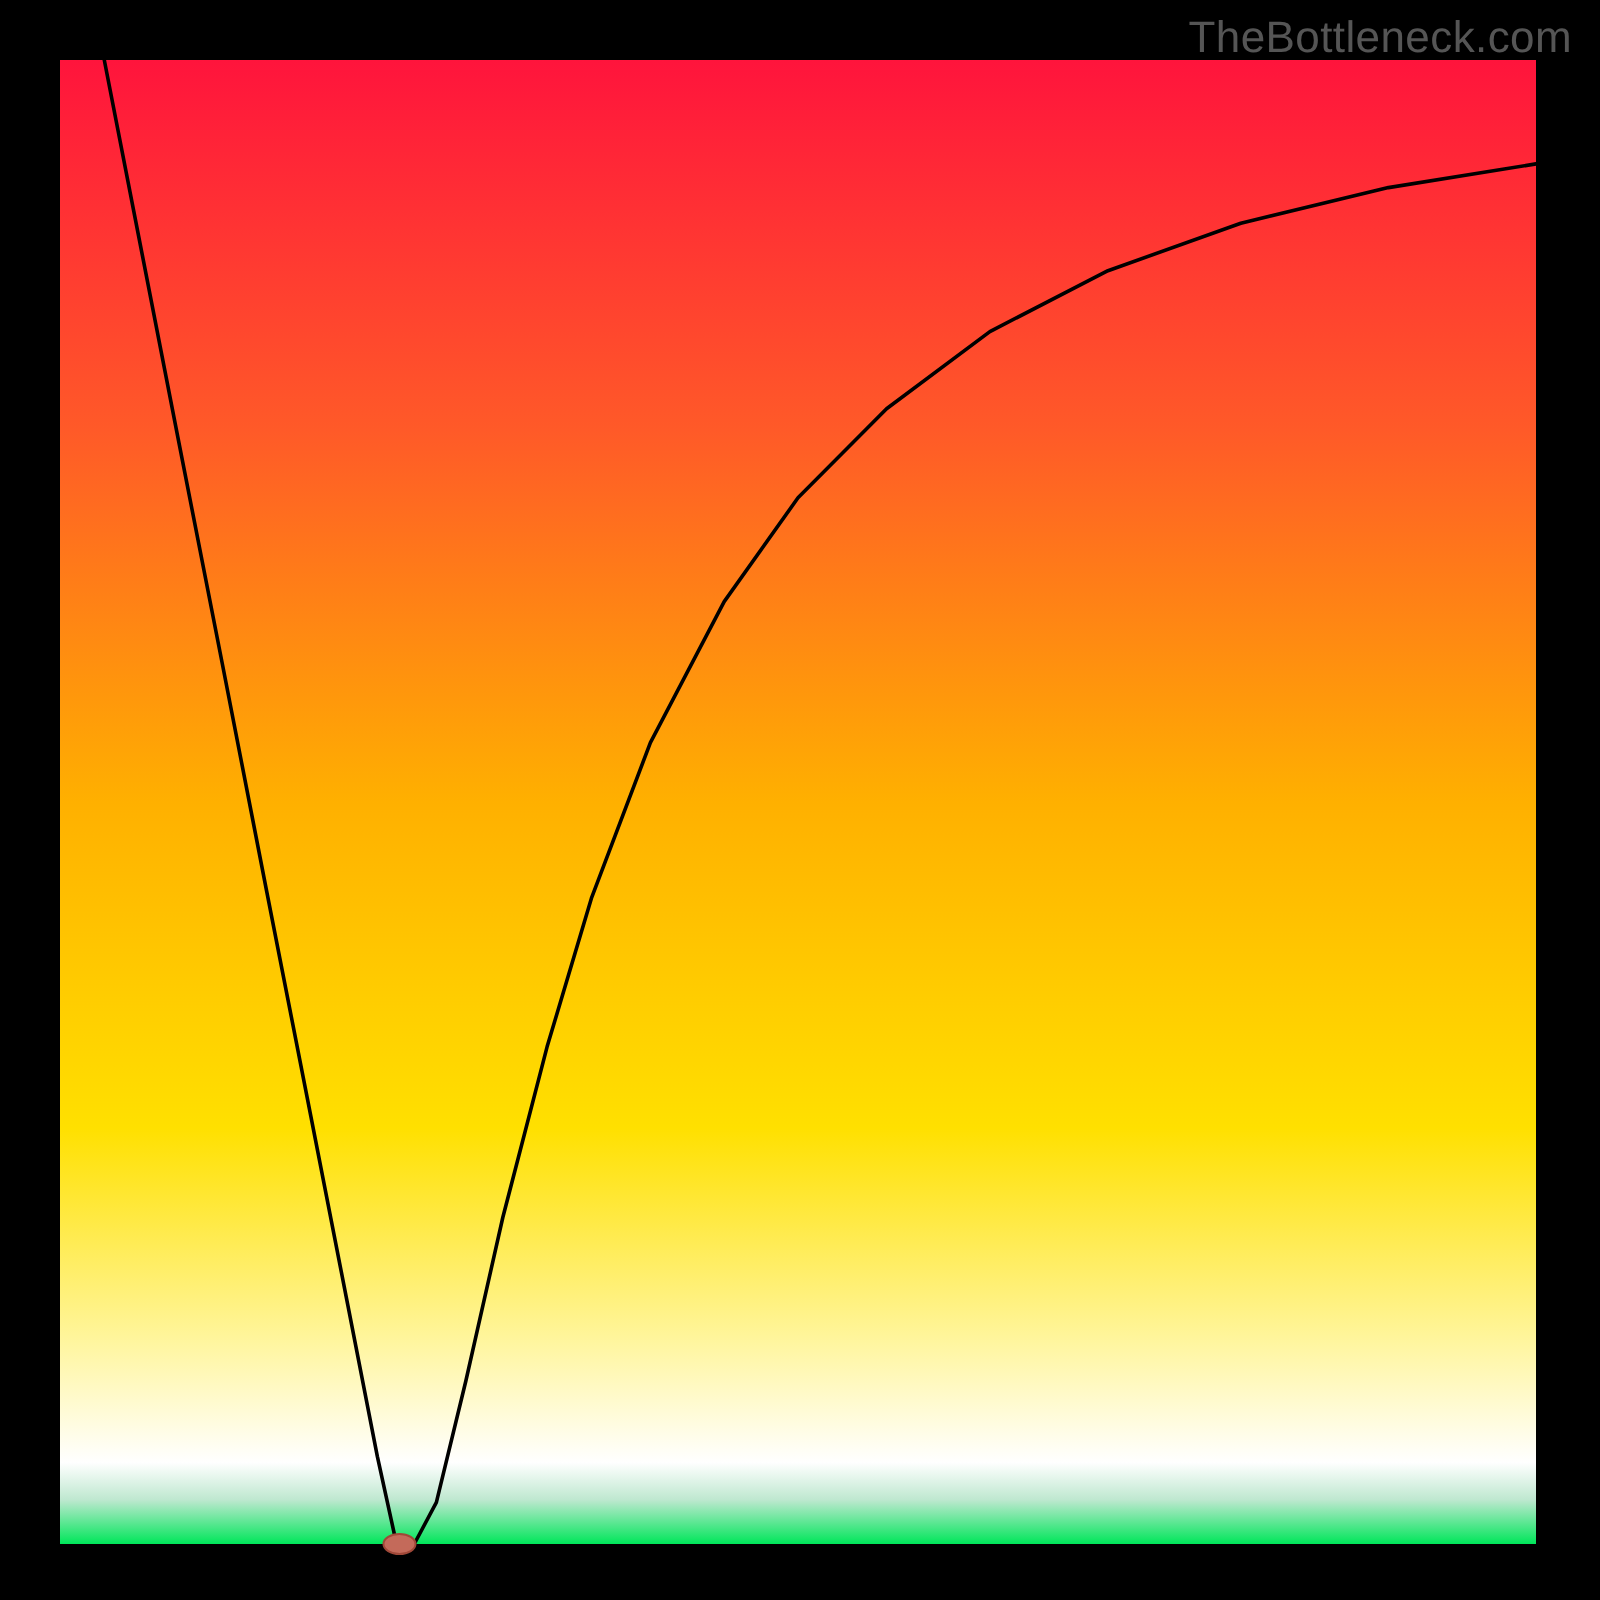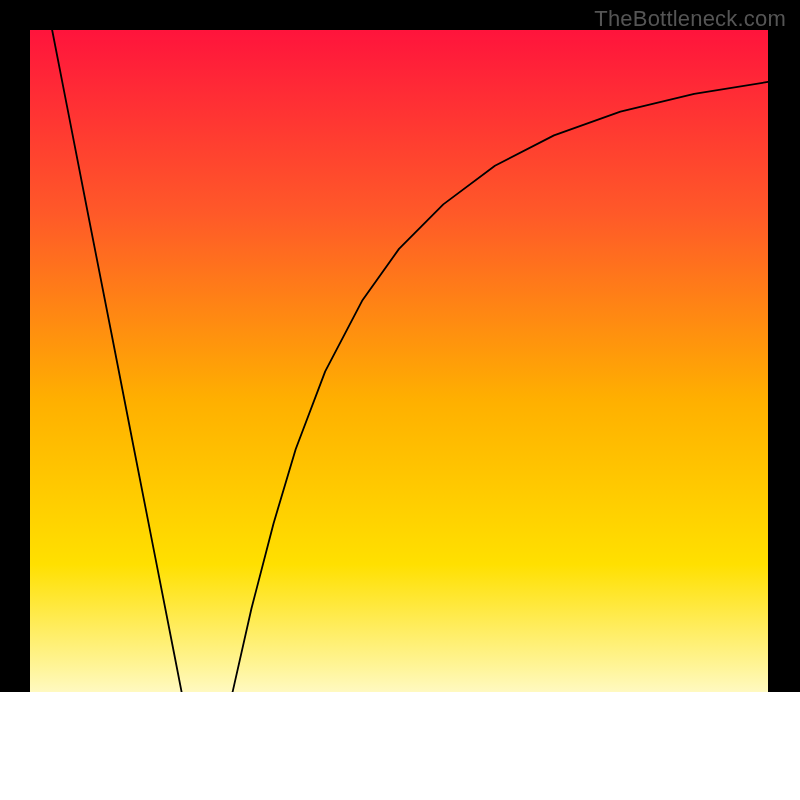--- a/index.html
+++ b/index.html
@@ -3,21 +3,21 @@
 <meta charset="utf-8">
 <style>
   body {
     margin: 0;
     padding: 0;
     background: #fff;
     font-family: Arial, Helvetica, sans-serif;
   }
   .chart-wrap {
     width: 800px;
-    height: 692px;
+    height: 800px;
     position: relative;
   }
   .watermark {
     position: absolute;
     top: 6px;
     right: 14px;
     font-size: 22px;
     color: #555;
     font-weight: 500;
     letter-spacing: 0.2px;

